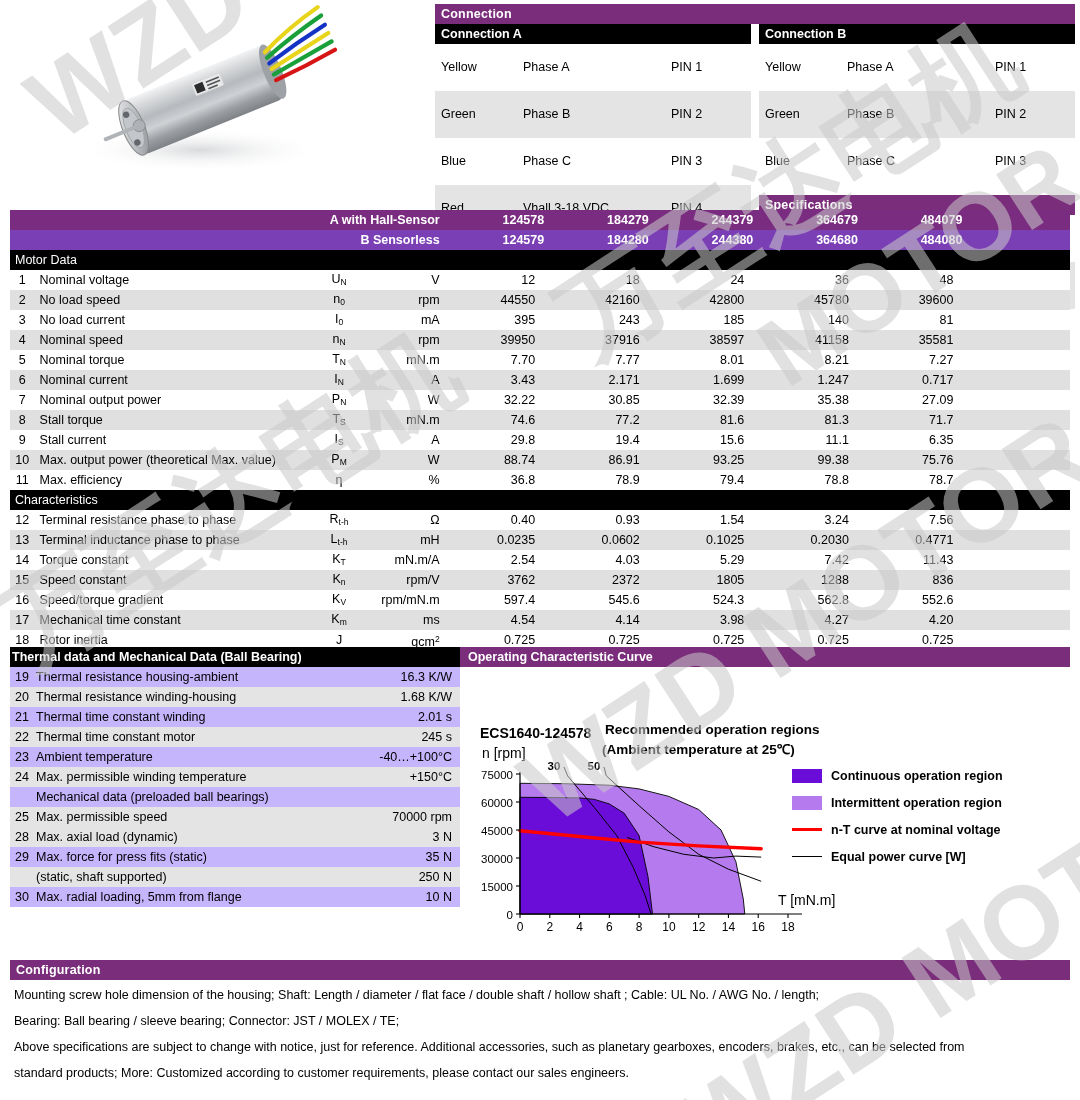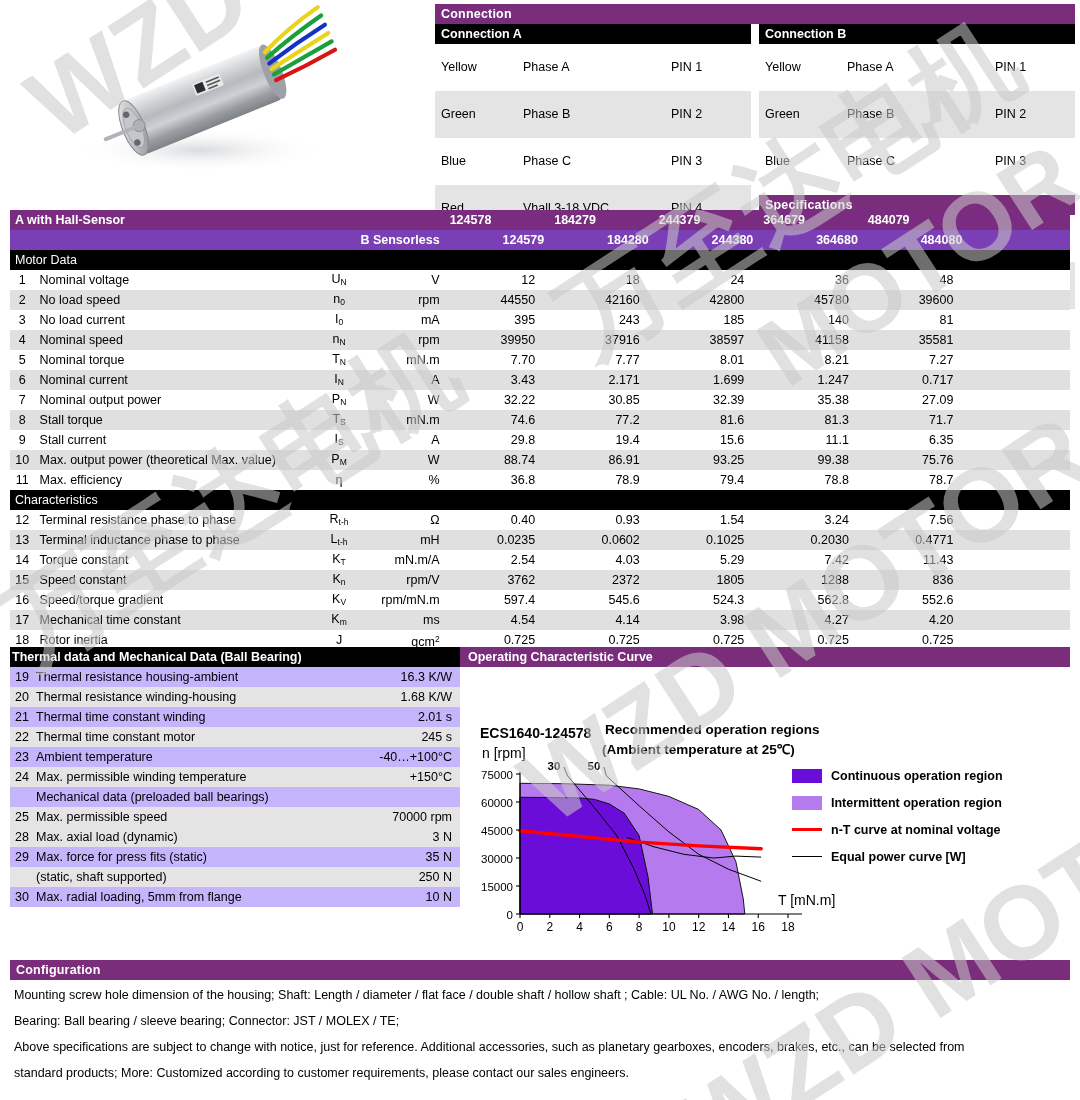--- a/index.html
+++ b/index.html
@@ -57,21 +57,21 @@
   table.dt { border-collapse:collapse; width:1060px; font-size:12.5px; table-layout:fixed; }
   table.dt td { height:20px; padding:1px 5px; line-height:14px; }
 
   col.n   { width:24px; }
   col.lbl { width:272px; }
   col.sym { width:50px; }
   col.uni { width:78px; }
   col.v   { width:102px; }
   col.spare { width:100px; }
 
-  .hdr-a td { background:#7a2d80; color:#fff; font-weight:bold; height:19px; }
+  .hdr-a td { background:#7a2d80; color:#fff; font-weight:bold; text-align:right; height:19px; }
   .hdr-b td { background:#7b3fb5; color:#fff; font-weight:bold; text-align:right; height:19px; }
   .hdr-a td.gap, .hdr-b td.gap { background:#7a2d80; }
   .hdr-b td.gap { background:#7b3fb5; }
 
   .sec td { background:#000; color:#fff; font-weight:normal; height:17px; font-size:12.5px; }
 
   tr.d td { background:#fff; }
   tr.d.alt td { background:#e0e0e0; }
   tr.d td.num  { text-align:center; }
   tr.d td.sym  { text-align:center; }

